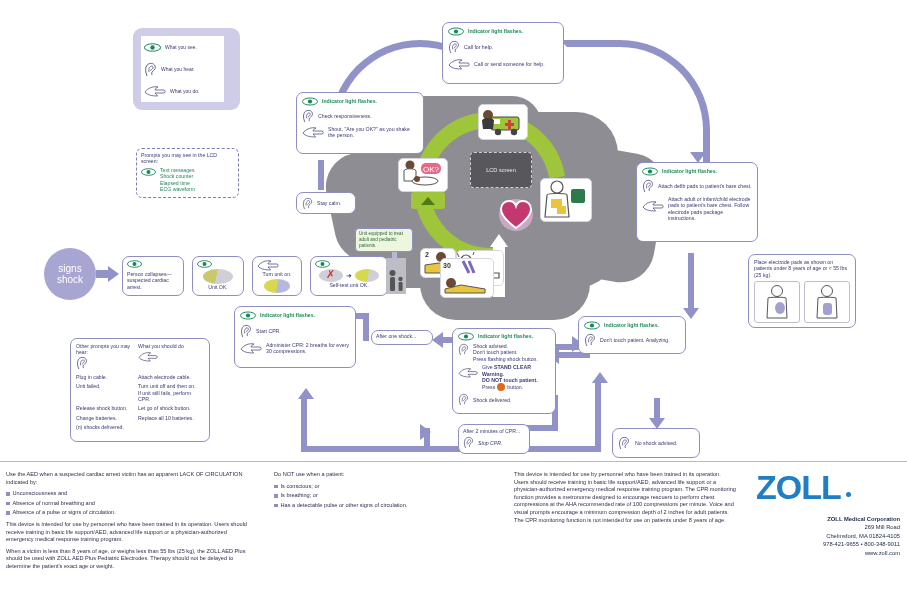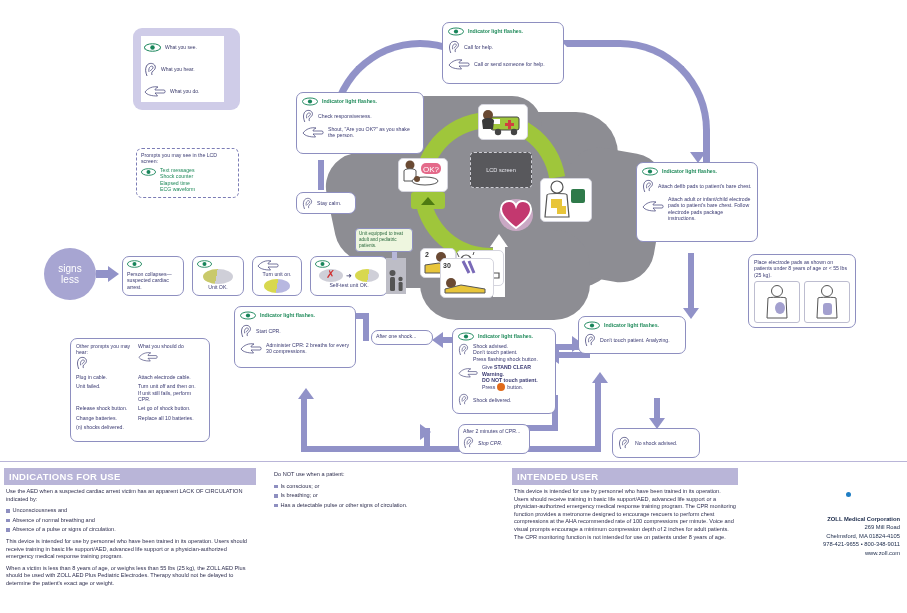--- a/index.html
+++ b/index.html
@@ -192,21 +192,21 @@
         <div class="grn">Shock counter</div>
         <div class="grn">Elapsed time</div>
         <div class="grn">ECG waveform</div>
       </div>
     </div>
   </div>
 
   <div class="abs" id="start-circle">
     <div>
       <div>signs</div>
-      <div>less</div>
+      <div>shock</div>
     </div>
   </div>
 
   <div class="abs card" style="left:122px;top:256px;width:62px;height:40px;padding:3px 4px;">
     <span><svg width="15" height="8" viewBox="0 0 34 18">
           <ellipse cx="17" cy="9" rx="16" ry="7.5" fill="none" stroke="#18855a" stroke-width="2"></ellipse>
           <circle cx="17" cy="9" r="4.5" fill="#18855a"></circle>
         </svg></span>
     <div class="lbl" style="margin-top:3px;">Person collapses—suspected cardiac arrest.</div>
   </div>
@@ -616,21 +616,20 @@
       </svg>
   </div>
 
   <div class="abs" id="lcd-screen">
     <span>LCD screen</span>
   </div>
 
   <div class="abs" id="divider"></div>
 
   <div class="abs" style="left:4px;top:468px;width:252px;">
-    <div class="secthead">INDICATIONS FOR USE</div>
     <div class="secbody">
       <p>Use the AED when a suspected cardiac arrest victim has an apparent LACK OF CIRCULATION indicated by:</p>
       <div class="bullet">
           <span class="bsq"></span>
           <span>Unconsciousness and</span>
         </div>
       <div class="bullet">
           <span class="bsq"></span>
           <span>Absence of normal breathing and</span>
         </div>
@@ -655,26 +654,26 @@
           <span>Is breathing; or</span>
         </div>
       <div class="bullet">
           <span class="bsq"></span>
           <span>Has a detectable pulse or other signs of circulation.</span>
         </div>
     </div>
   </div>
 
   <div class="abs" style="left:512px;top:468px;width:226px;">
-    <div class="secthead">INTENDED USER</div>
     <div class="secbody">
       <p>This device is intended for use by personnel who have been trained in its operation. Users should receive training in basic life support/AED, advanced life support or a physician-authorized emergency medical response training program. The CPR monitoring function provides a metronome designed to encourage rescuers to perform chest compressions at the AHA recommended rate of 100 compressions per minute. Voice and visual prompts encourage a minimum compression depth of 2 inches for adult patients. The CPR monitoring function is not intended for use on patients under 8 years of age.</p>
     </div>
   </div>
 
+  <div class="abs" id="zoll-logo">ZOLL</div>
   <div class="abs" id="zoll-dot"></div>
   <div class="abs" id="zoll-addr">
     <div class="b">ZOLL Medical Corporation</div>
     <div>269 Mill Road</div>
     <div>Chelmsford, MA 01824-4105</div>
     <div>978-421-9655 • 800-348-9011</div>
     <div>www.zoll.com</div>
   </div>
 
 </div>

